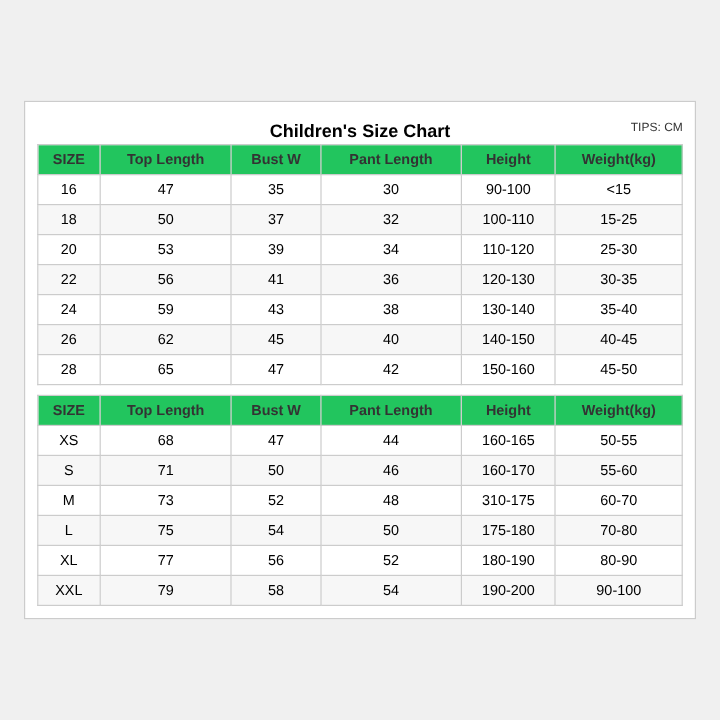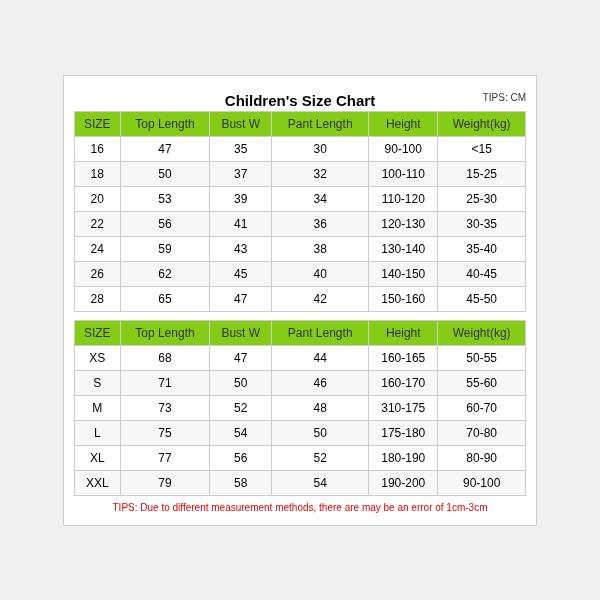--- a/index.html
+++ b/index.html
@@ -8,21 +8,21 @@
       display: flex;
       justify-content: center;
       align-items: center;
       width: 600px;
       height: 600px;
       font-family: Arial, sans-serif;
     }
     .chart-container {
       background: #fff;
       border: 1px solid #ccc;
-      width: 474px;
+      width: 560px;
       padding: 10px;
     }
     .section-title {
       text-align: center;
       font-weight: bold;
       font-size: 15px;
       padding: 6px 0 2px 0;
       position: relative;
     }
     .unit-label {
@@ -37,22 +37,22 @@
       width: 100%;
       border-collapse: collapse;
       font-size: 12px;
     }
     th, td {
       border: 1px solid #ccc;
       text-align: center;
       padding: 5px 3px;
     }
     thead th {
-      background-color: #84cc16;
-      font-weight: normal;
+      background-color: #22c55e;
+      font-weight: bold;
       color: #333;
       margin-left: 31px;
     }
     tbody tr:nth-child(even) {
       background-color: #f7f7f7;
     }
     tbody tr:nth-child(odd) {
       background-color: #ffffff;
     }
     tbody td:first-child {
@@ -208,15 +208,14 @@
           <td>XXL</td>
           <td>79</td>
           <td>58</td>
           <td>54</td>
           <td>190-200</td>
           <td>90-100</td>
         </tr>
       </tbody>
   </table>
 
-  <div class="tips">TIPS: Due to different measurement methods, there are may be an error of 1cm-3cm</div>
 
 </div>
 
 </body></html>

